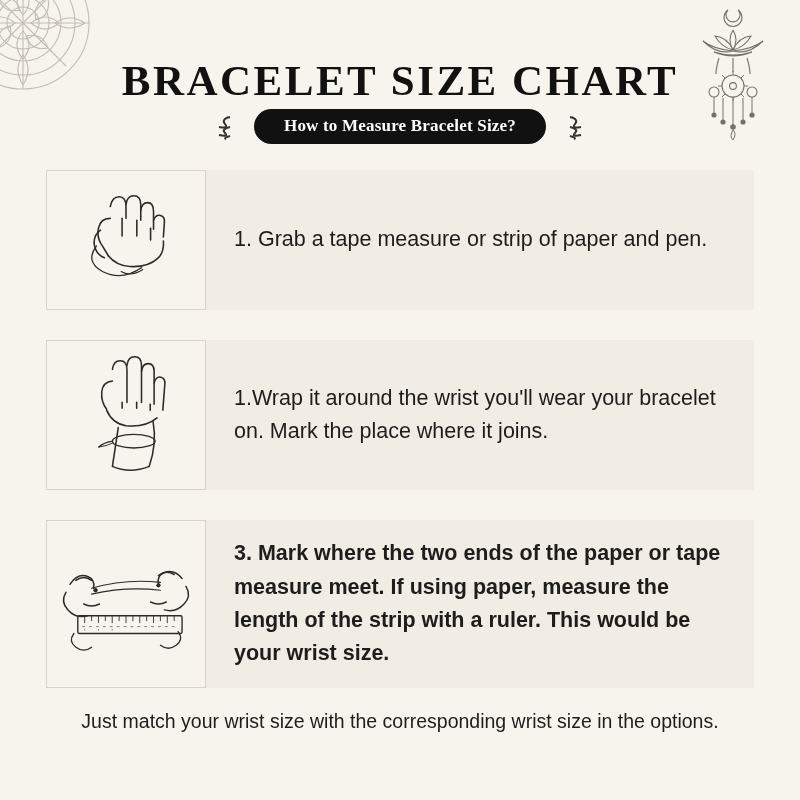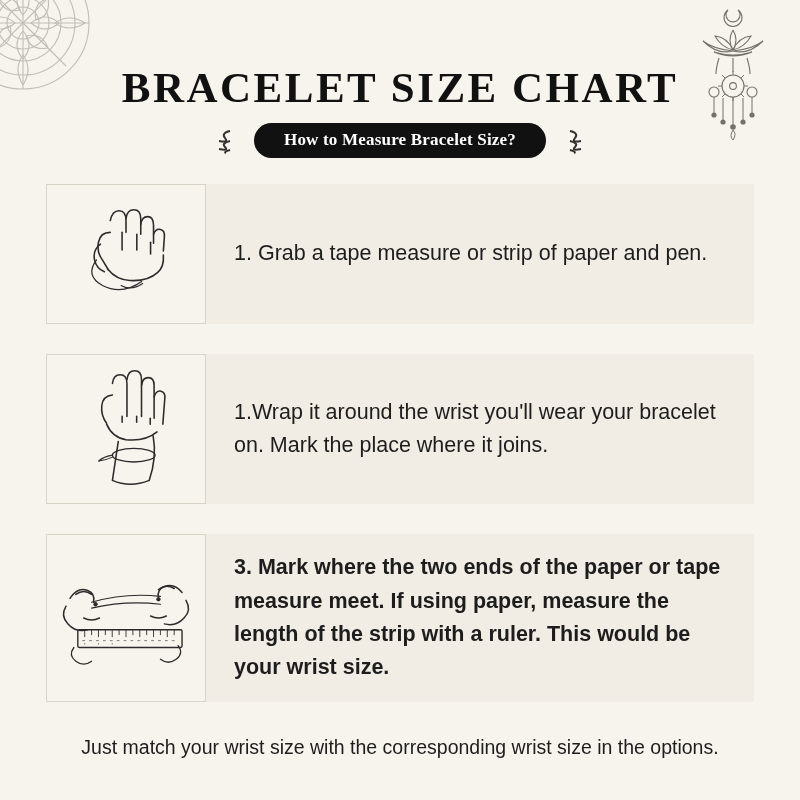--- a/index.html
+++ b/index.html
@@ -35,21 +35,21 @@
   
   .header {
     padding-top: 52px;
     text-align: center;
   }
   .title {
     font-family: "Liberation Serif", serif;
     font-size: 43px;
     letter-spacing: 2.5px;
     font-weight: 700;
-    margin: 11px;
+    margin: 4px;
     color: #111;
   }
   .subtitle-row {
     display: flex;
     align-items: center;
     justify-content: center;
     gap: 20px;
     margin-top: 3px;
   }
   .pill {
@@ -101,21 +101,21 @@
     font-size: 21.5px;
     line-height: 1.55;
     color: #1d1d1d;
   }
   .step-1 .step-figure, .step-1 { min-height: 140px; }
   .step-2 .step-figure, .step-2 { min-height: 150px; }
   .step-3 .step-figure, .step-3 { min-height: 168px; font-weight: bold; }
 
   
   .footer {
-    margin-top: 34px;
+    margin-top: 22px;
     text-align: center;
     font-size: 19.5px;
     color: #1d1d1d;
     padding: 0 30px;
   }
 </style>
 </head>
 <body>
 
 <div class="corner-mandala">

